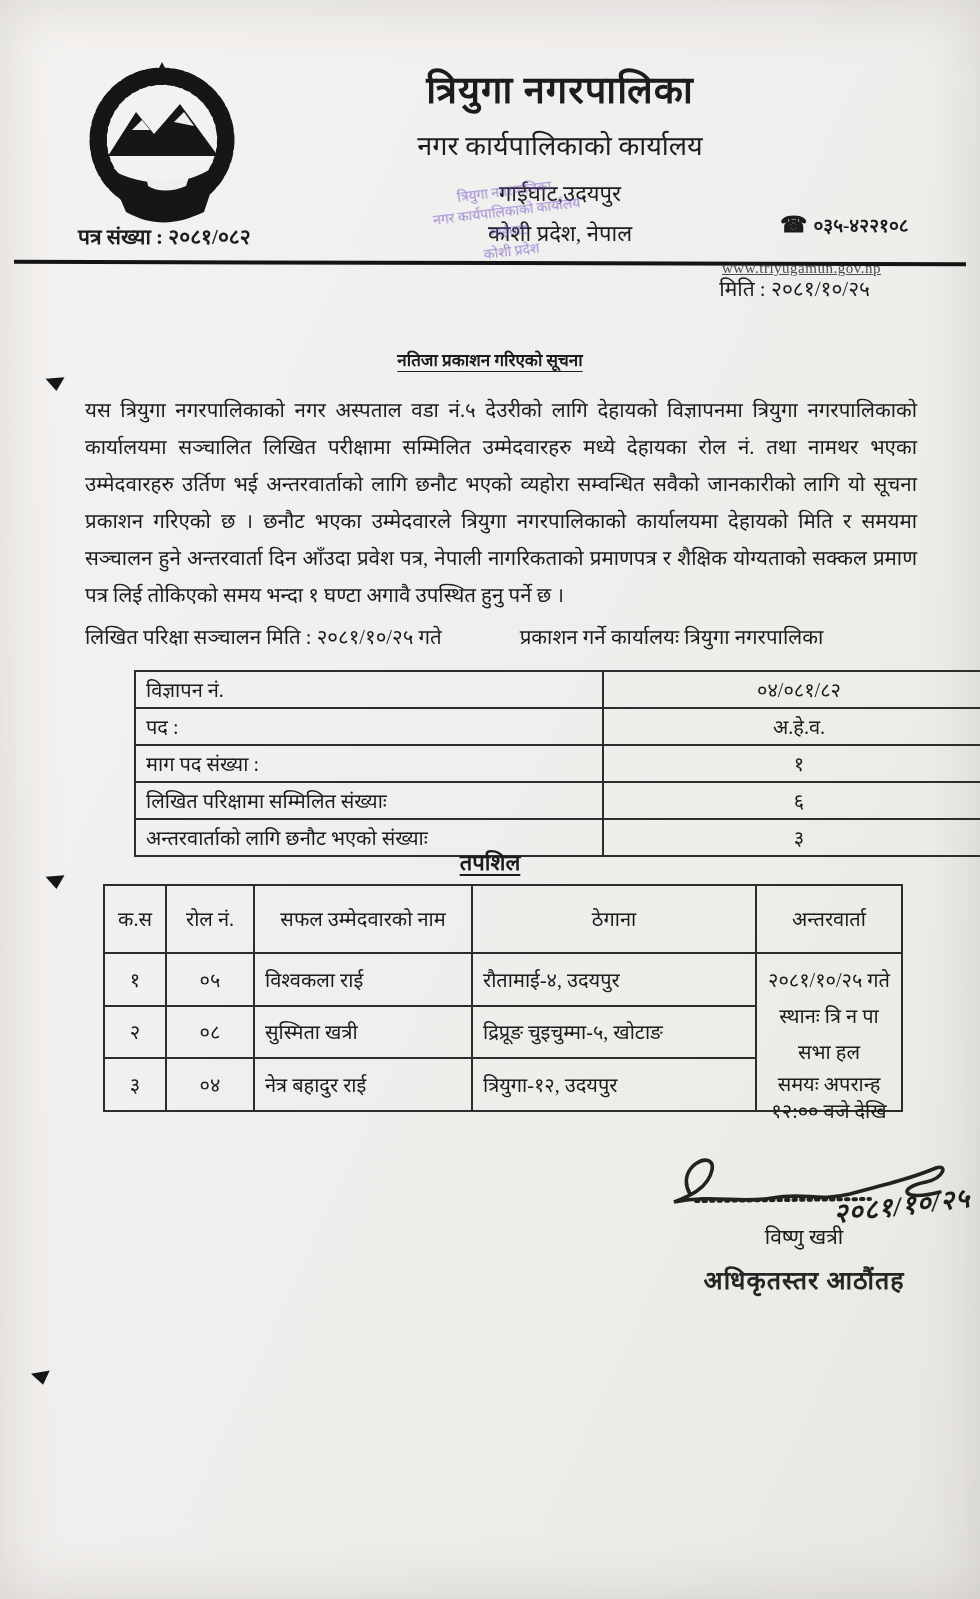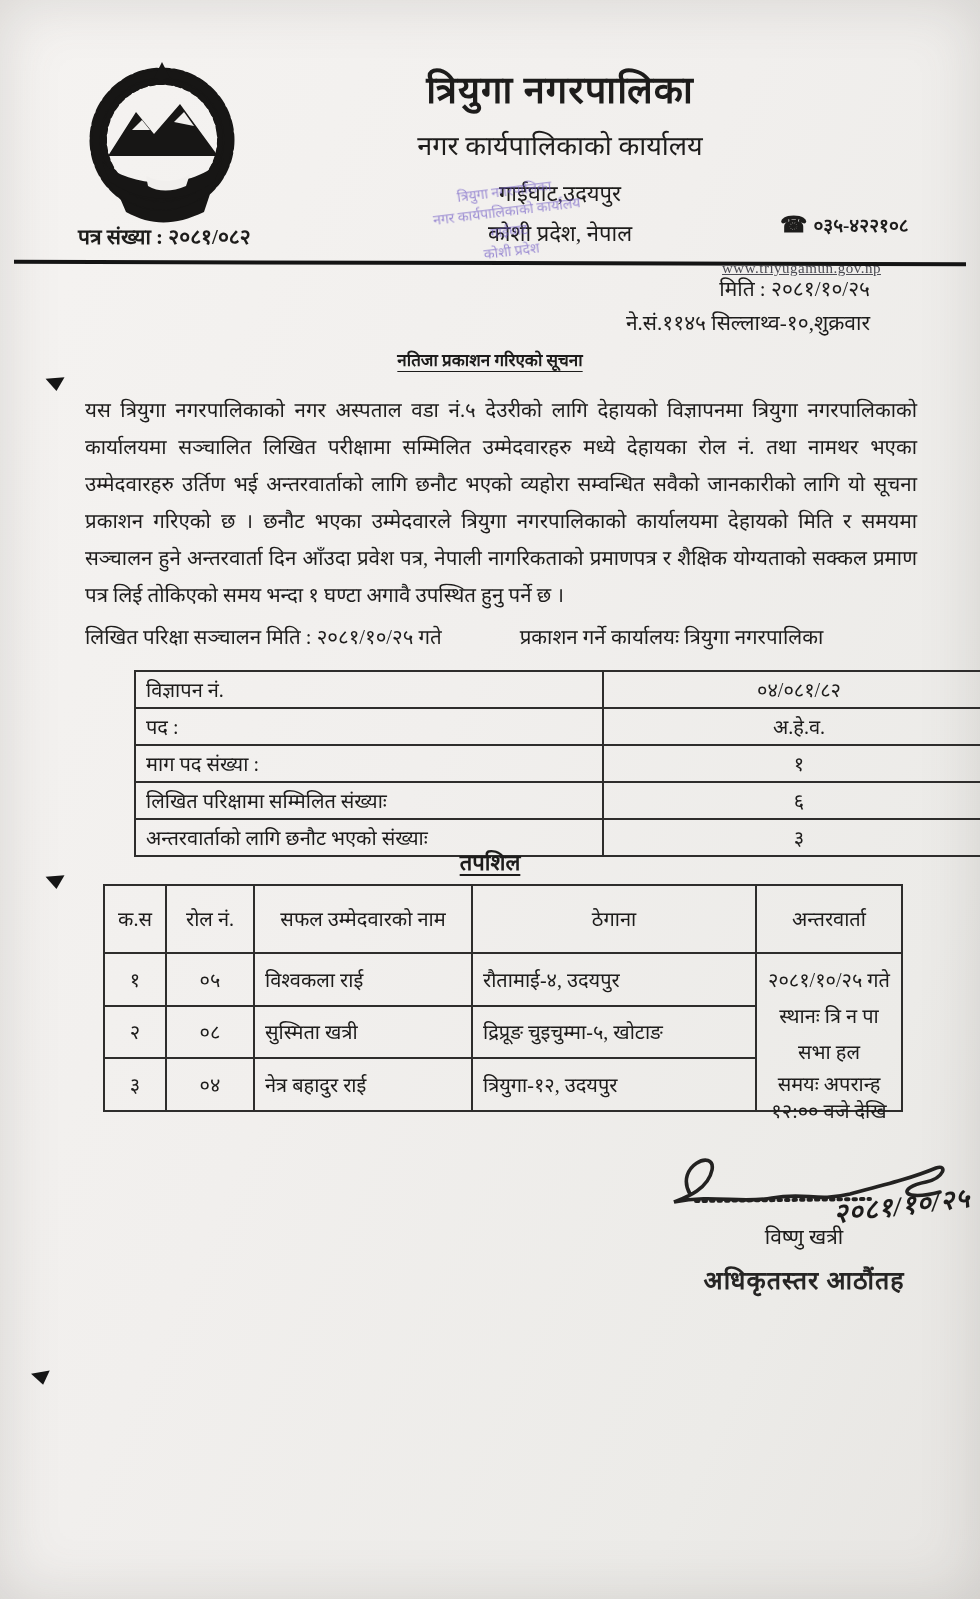--- a/index.html
+++ b/index.html
@@ -109,21 +109,20 @@
     <div>त्रियुगा नगरपालिका</div>
     <div>नगर कार्यपालिकाको कार्यालय</div>
     <div>गाईघाट</div>
     <div>कोशी प्रदेश</div>
   </div>
 
   <div class="abs rule"></div>
 
   <div class="abs date-block">
     <div>मिति : २०८१/१०/२५</div>
-    <div>ने.सं.११४५ सिल्लाथ्व-१०,शुक्रवार</div>
   </div>
 
   <div class="abs notice-title">नतिजा प्रकाशन गरिएको सूचना</div>
 
   <div class="abs body-par">यस त्रियुगा नगरपालिकाको नगर अस्पताल वडा नं.५ देउरीको लागि देहायको विज्ञापनमा त्रियुगा नगरपालिकाको कार्यालयमा सञ्चालित लिखित परीक्षामा सम्मिलित उम्मेदवारहरु मध्ये देहायका रोल नं. तथा नामथर भएका उम्मेदवारहरु उर्तिण भई अन्तरवार्ताको लागि छनौट भएको व्यहोरा सम्वन्धित सवैको जानकारीको लागि यो सूचना प्रकाशन गरिएको छ । छनौट भएका उम्मेदवारले त्रियुगा नगरपालिकाको कार्यालयमा देहायको मिति र समयमा सञ्चालन हुने अन्तरवार्ता  दिन आँउदा प्रवेश पत्र, नेपाली नागरिकताको प्रमाणपत्र र शैक्षिक योग्यताको सक्कल प्रमाण पत्र लिई तोकिएको समय भन्दा १ घण्टा अगावै उपस्थित हुनु पर्ने छ ।</div>
 
   <div class="abs exam-line">
     <span>लिखित परिक्षा सञ्चालन मिति : २०८१/१०/२५ गते</span>
     <span class="pub">प्रकाशन गर्ने कार्यालयः त्रियुगा नगरपालिका</span>
   </div>

